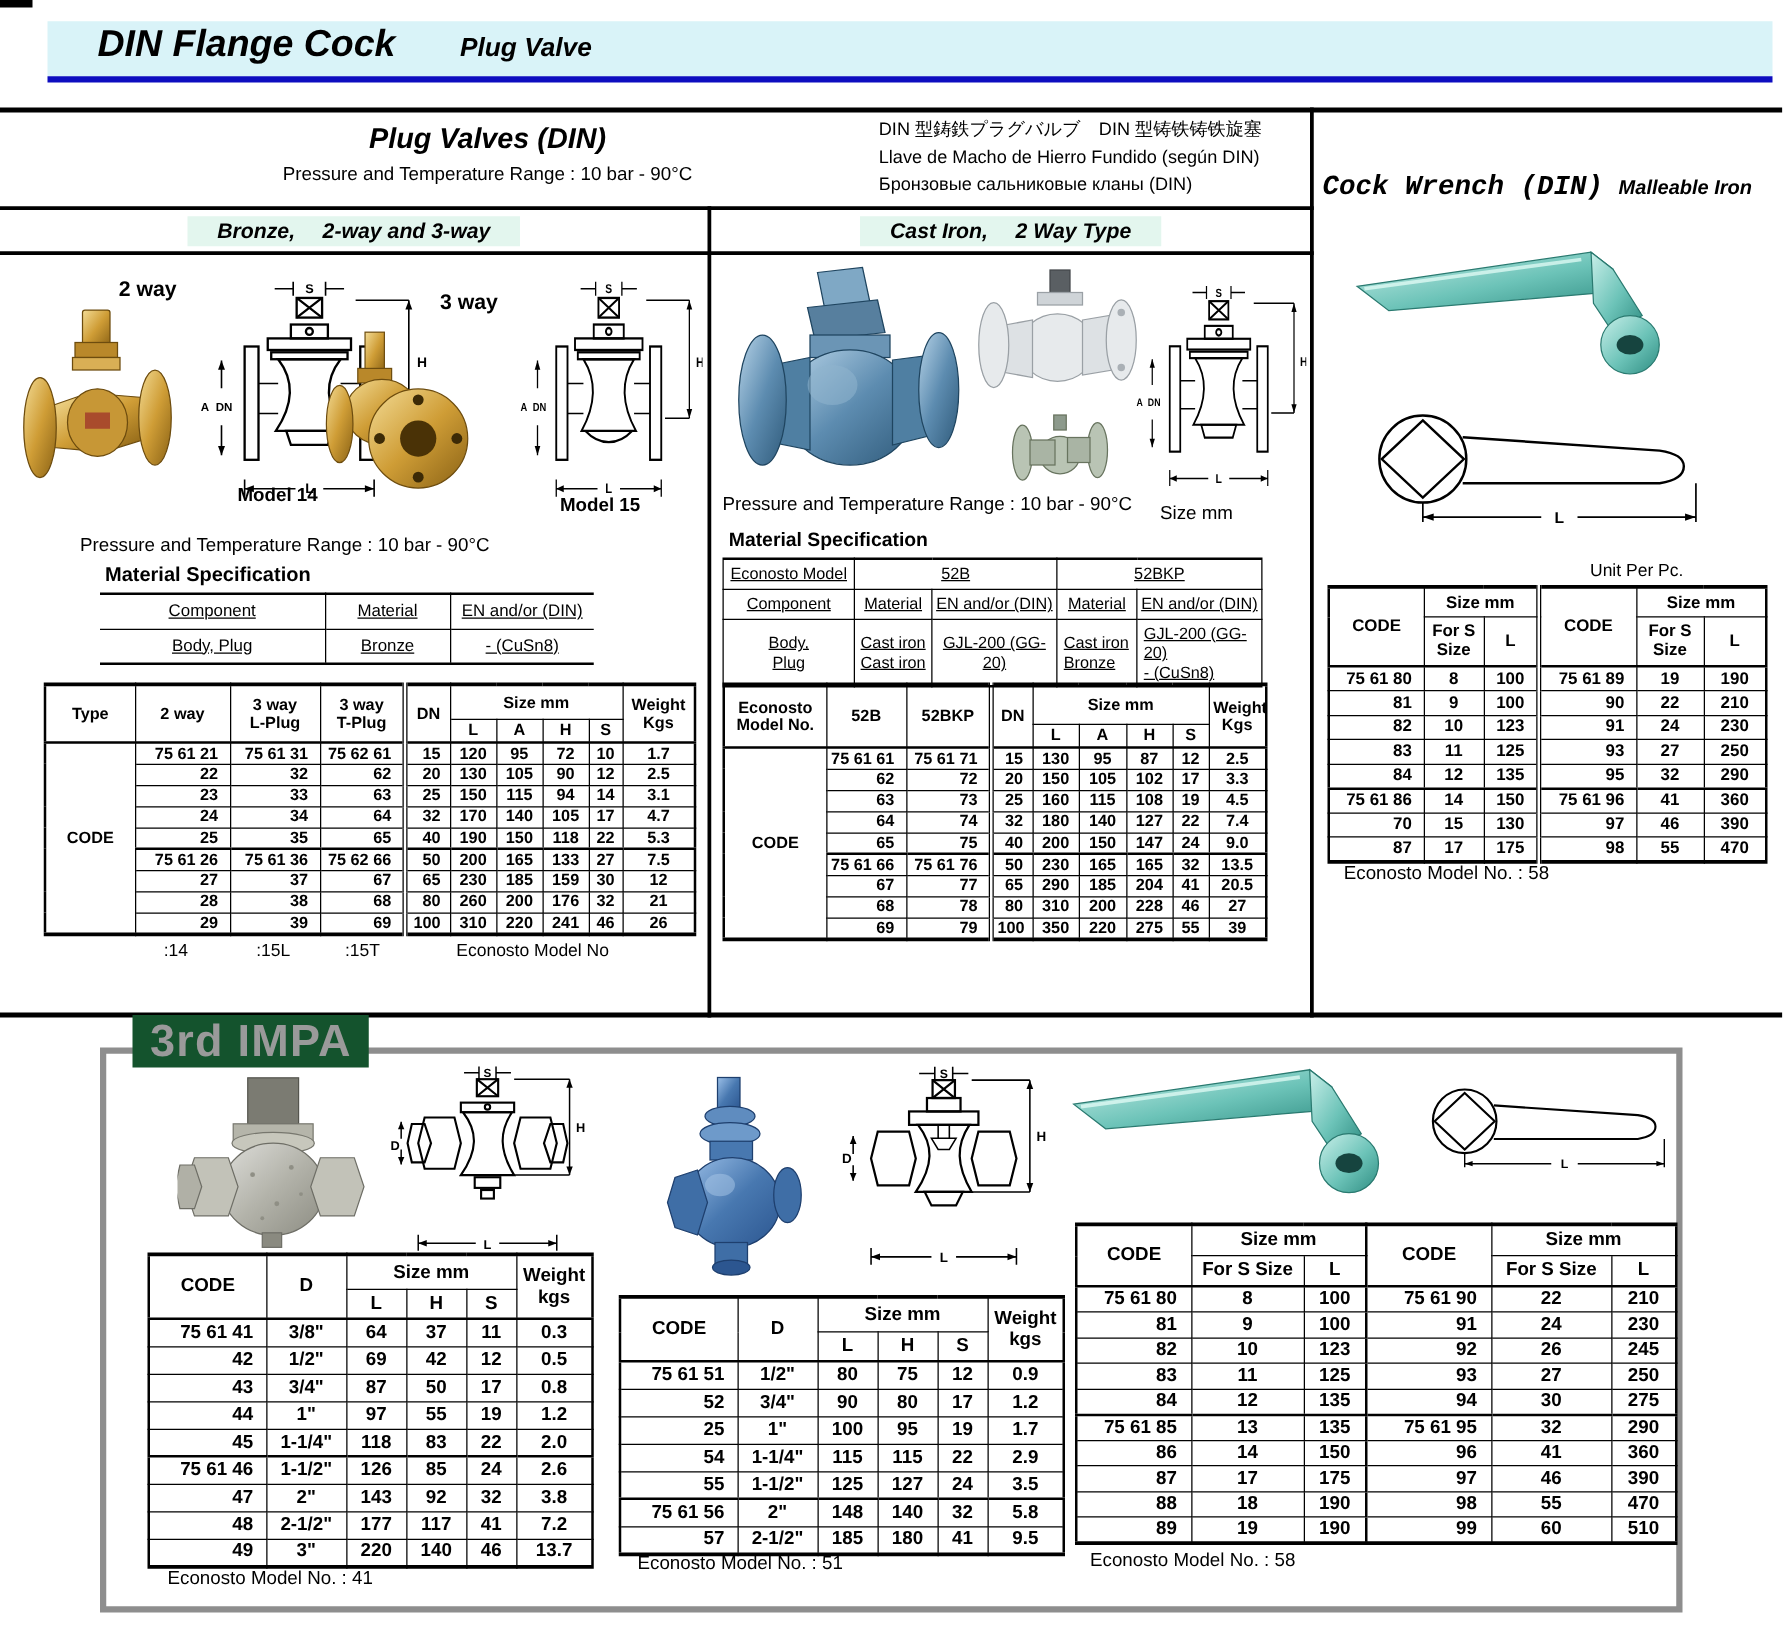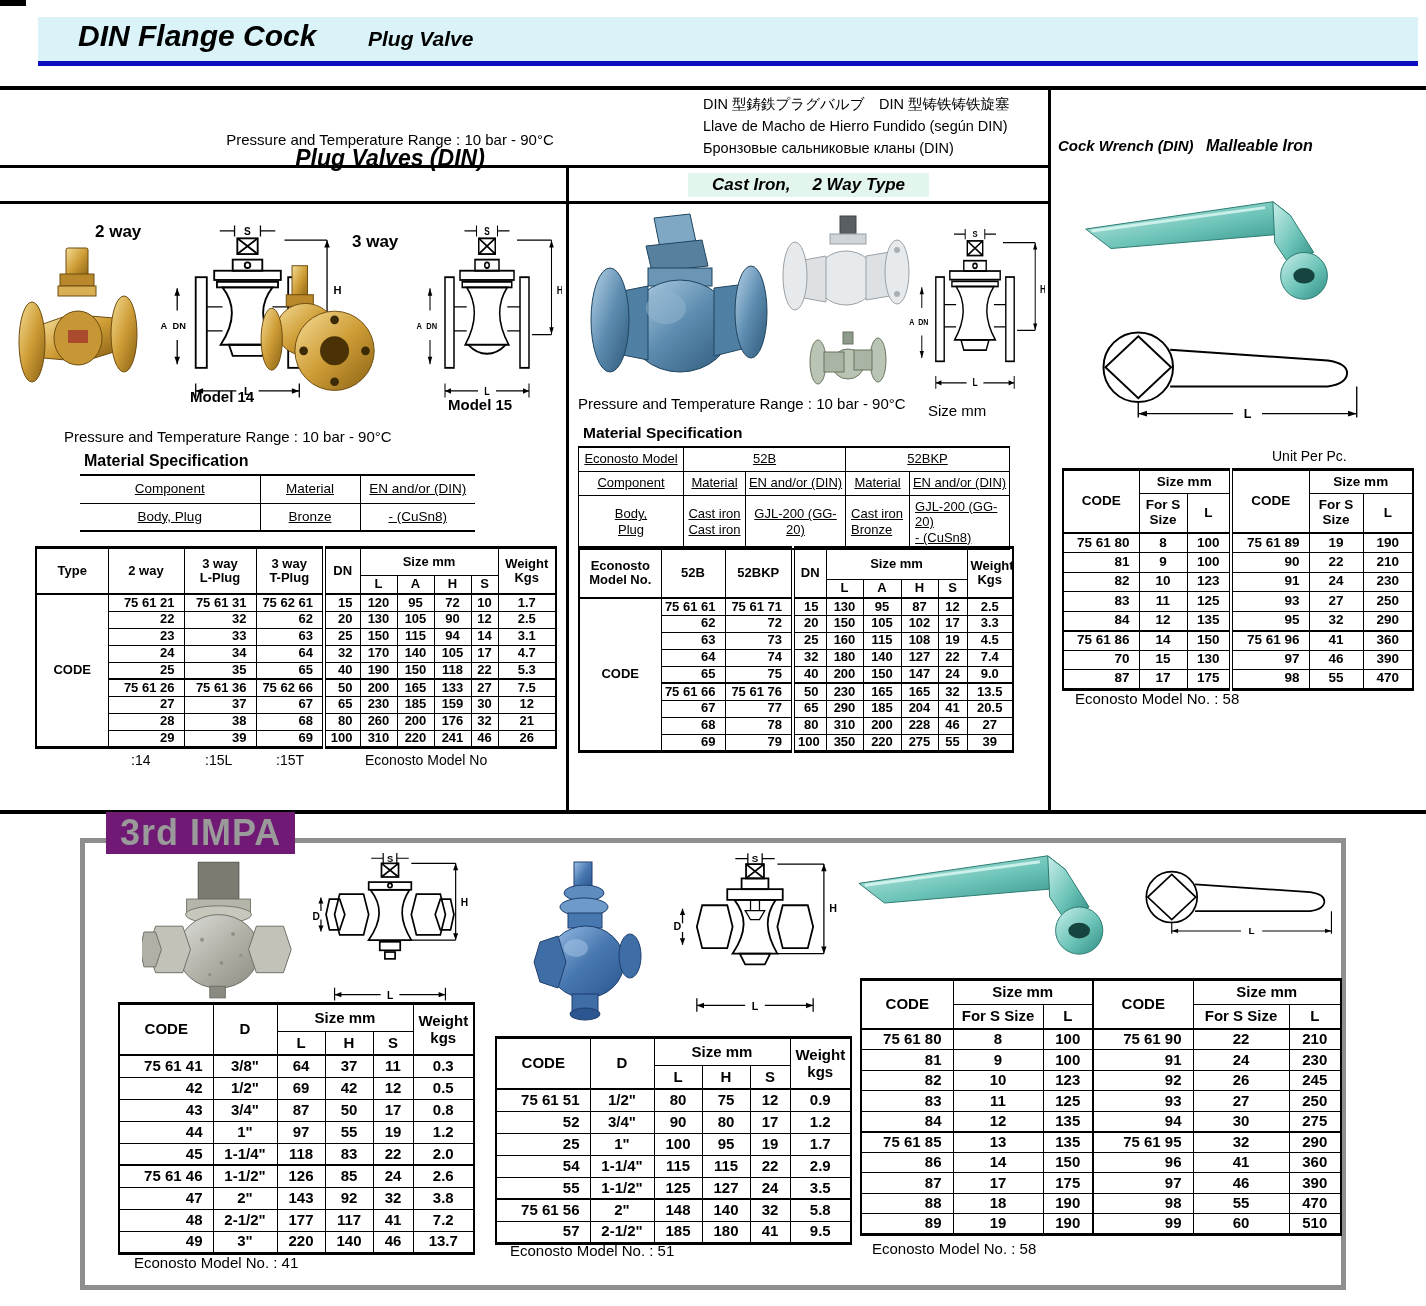--- a/index.html
+++ b/index.html
@@ -73,21 +73,21 @@
   .mtable.no-outer-v tr>*:last-child{border-right:none;}
 
   .smalltext{font-size:15px;}
   .bold{font-weight:bold;}
   .capt{font-size:15px;font-weight:bold;}
 
   
   .impa-box{position:absolute;left:80px;top:838px;width:1266px;height:452px;
             border:5px solid #8e8e8e;box-sizing:border-box;}
   .impa-title{position:absolute;left:106px;top:812px;font-size:36px;font-weight:bold;color:#9a9a9a;
-              background:#701a75;padding:0 14px;letter-spacing:1px;}
+              background:#14532d;padding:0 14px;letter-spacing:1px;}
 
   svg text{font-family:"Liberation Sans",sans-serif;font-weight:bold;}
   .footnote{position:absolute;font-size:14px;font-weight:normal;}
 </style>
 </head>
 <body>
 
 <div class="page">
 
   <div class="line" style="left:0;top:0;width:26px;height:6px;"></div>
@@ -98,32 +98,35 @@
   </div>
   <div class="blueline"></div>
 
   <div class="line" style="left:0;top:86px;width:1426px;height:4px;"></div>
   <div class="line" style="left:1048px;top:86px;width:3px;height:728px;"></div>
   <div class="line" style="left:0;top:165px;width:1051px;height:3px;"></div>
   <div class="line" style="left:566px;top:165px;width:3px;height:649px;"></div>
   <div class="line" style="left:0;top:201px;width:1051px;height:3px;"></div>
   <div class="line" style="left:0;top:810px;width:1426px;height:4px;"></div>
 
-  <div class="abs ital" style="left:180px;top:97px;width:420px;text-align:center;font-size:23px;margin-top:48px;">Plug Valves (DIN)</div>
+  <div class="abs ital" style="left:180px;top:97px;width:420px;text-align:center;font-size:23px;">Plug Valves (DIN)</div>
   <div class="abs smalltext" style="left:180px;top:131px;width:420px;text-align:center;">Pressure and Temperature Range : 10 bar - 90°C</div>
   <div class="abs" style="left:703px;top:94px;width:345px;font-size:14.5px;line-height:1.5;">
     <div>DIN 型鋳鉄プラグバルブ　DIN 型铸铁铸铁旋塞</div>
     <div>Llave de Macho de Hierro Fundido (según DIN)</div>
     <div>Бронзовые сальниковые кланы (DIN)</div>
   </div>
   <div class="abs" style="left:1058px;top:137px;width:368px;white-space:nowrap;">
-    <span class="ital" style="font-size:15px;">Cock Wrench (DIN)</span>
+    <span class="ital" style="font-size:22px;font-family:Liberation Mono, monospace;">Cock Wrench (DIN)</span>
     <span class="ital" style="font-size:16px;margin-left:8px;margin-top:12px;">Malleable Iron</span>
   </div>
 
+  <div class="secband" style="left:0;top:168px;width:566px;">
+    <span class="hl"><span class="ital">Bronze,</span><span class="gap"></span><span class="ital">2-way and 3-way</span></span>
+  </div>
   <div class="secband" style="left:569px;top:168px;width:479px;">
     <span class="hl"><span class="ital">Cast Iron,</span><span class="gap"></span><span class="ital">2 Way Type</span></span>
   </div>
 
   <div class="abs bold" style="left:95px;top:222px;font-size:17px;">2 way</div>
   <div class="abs bold" style="left:352px;top:232px;font-size:17px;">3 way</div>
 
   <svg class="abs" style="left:18px;top:240px;" width="120" height="165" viewBox="0 0 120 165">
     <defs>
         <linearGradient id="gGold" x1="0" y1="0" x2="1" y2="1">

